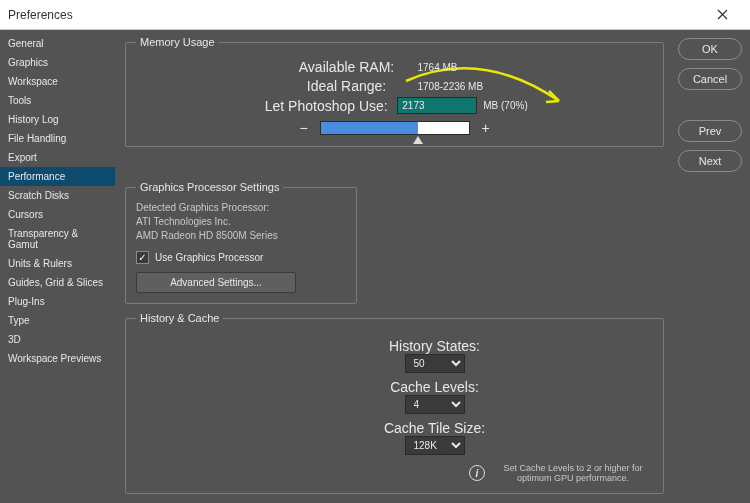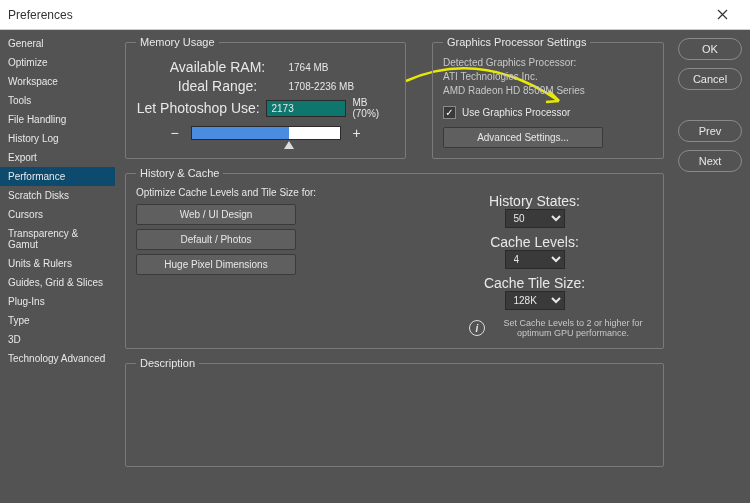--- a/index.html
+++ b/index.html
@@ -20,21 +20,21 @@
 .row { display: flex; align-items: center; gap: 6px; margin: 3px 0; }
 .lbl { text-align: center; font-size: 14px; color: #e8e8e8; }
 .val { font-size: 10px; color: #e8e8e8; }
 .input { background: #0f766e; border: 1px solid #2a2a2a; color: #e8e8e8; font-size: 10px; padding: 2px 4px; width: 80px; }
 .slider-wrap { display: flex; align-items: center; gap: 10px; margin-top: 6px; justify-content: center; }
 .minus, .plus { color: #e8e8e8; font-size: 14px; cursor: pointer; width: 12px; text-align: center; }
 .slider { width: 150px; height: 14px; background: #fff; border: 1px solid #2a2a2a; position: relative; }
 .slider-fill { height: 100%; background: #4a8de0; width: 66%; }
 .slider-thumb { position: absolute; bottom: -10px; left: 66%; transform: translateX(-50%); width: 0; height: 0; border-left: 5px solid transparent; border-right: 5px solid transparent; border-bottom: 8px solid #ddd; }
 
-.top-row { display: flex; gap: 26px; }
+.top-row { display: flex; gap: 26px; flex-direction: column; }
 .mem-fs { flex: 1; }
 .gpu-fs { width: 232px; }
 .gpu-text { font-size: 10px; color: #c8c8c8; line-height: 1.4; }
 .checkbox-row { display: flex; align-items: center; gap: 6px; margin: 8px 0; }
 .chk { width: 13px; height: 13px; background: #3a3a3a; border: 1px solid #8a8a8a; display: flex; align-items: center; justify-content: center; color: #fff; font-size: 10px; }
 .inline-btn { background: #5f5f5f; border: 1px solid #3a3a3a; border-radius: 2px; color: #e8e8e8; font-size: 10px; padding: 4px 10px; cursor: pointer; text-align: center; }
 
 .hist-row { display: flex; gap: 10px; }
 .hist-left { width: 190px; }
 .hist-left .inline-btn { width: 160px; margin: 4px 0; display: block; }
@@ -58,36 +58,36 @@
   <div class="close">
     <svg width="11" height="11" viewBox="0 0 11 11">
         <path d="M1 1 L10 10 M10 1 L1 10" stroke="#333" stroke-width="1.2"></path>
       </svg>
   </div>
 </div>
 
 <div class="main">
   <div class="sidebar" id="sidebar">
       <div class="sidebar-item">General</div>
-      <div class="sidebar-item">Optimize</div>
+      <div class="sidebar-item">Graphics</div>
       <div class="sidebar-item">Workspace</div>
       <div class="sidebar-item">Tools</div>
+      <div class="sidebar-item">History Log</div>
       <div class="sidebar-item">File Handling</div>
-      <div class="sidebar-item">History Log</div>
       <div class="sidebar-item">Export</div>
       <div class="sidebar-item active">Performance</div>
       <div class="sidebar-item">Scratch Disks</div>
       <div class="sidebar-item">Cursors</div>
       <div class="sidebar-item">Transparency &amp; Gamut</div>
       <div class="sidebar-item">Units &amp; Rulers</div>
       <div class="sidebar-item">Guides, Grid &amp; Slices</div>
       <div class="sidebar-item">Plug-Ins</div>
       <div class="sidebar-item">Type</div>
       <div class="sidebar-item">3D</div>
-      <div class="sidebar-item">Technology Advanced</div>
+      <div class="sidebar-item">Workspace Previews</div>
     </div>
 
   <div class="content">
     <svg class="arrow" width="170" height="80">
       <path d="M5 25 Q 80 -8 158 45" stroke="#e8e800" stroke-width="2.5" fill="none"></path>
       <path d="M158 45 L148 35 M158 45 L145 46" stroke="#e8e800" stroke-width="2.5" fill="none"></path>
     </svg>
 
     <div class="top-row">
       <fieldset class="mem-fs">
@@ -124,26 +124,20 @@
           <div class="chk">✓</div>
           <span>Use Graphics Processor</span>
         </div>
         <div class="inline-btn" style="width:160px">Advanced Settings...</div>
       </fieldset>
     </div>
 
     <fieldset>
       <legend>History &amp; Cache</legend>
       <div class="hist-row">
-        <div class="hist-left">
-          <div style="margin-bottom:6px">Optimize Cache Levels and Tile Size for:</div>
-          <div class="inline-btn">Web / UI Design</div>
-          <div class="inline-btn">Default / Photos</div>
-          <div class="inline-btn">Huge Pixel Dimensions</div>
-        </div>
         <div class="hist-right">
           <div class="sel-row">
             <span class="lbl">History States:</span>
             <select class="sel"><option>50</option></select>
           </div>
           <div class="sel-row">
             <span class="lbl">Cache Levels:</span>
             <select class="sel"><option>4</option></select>
           </div>
           <div class="sel-row">

